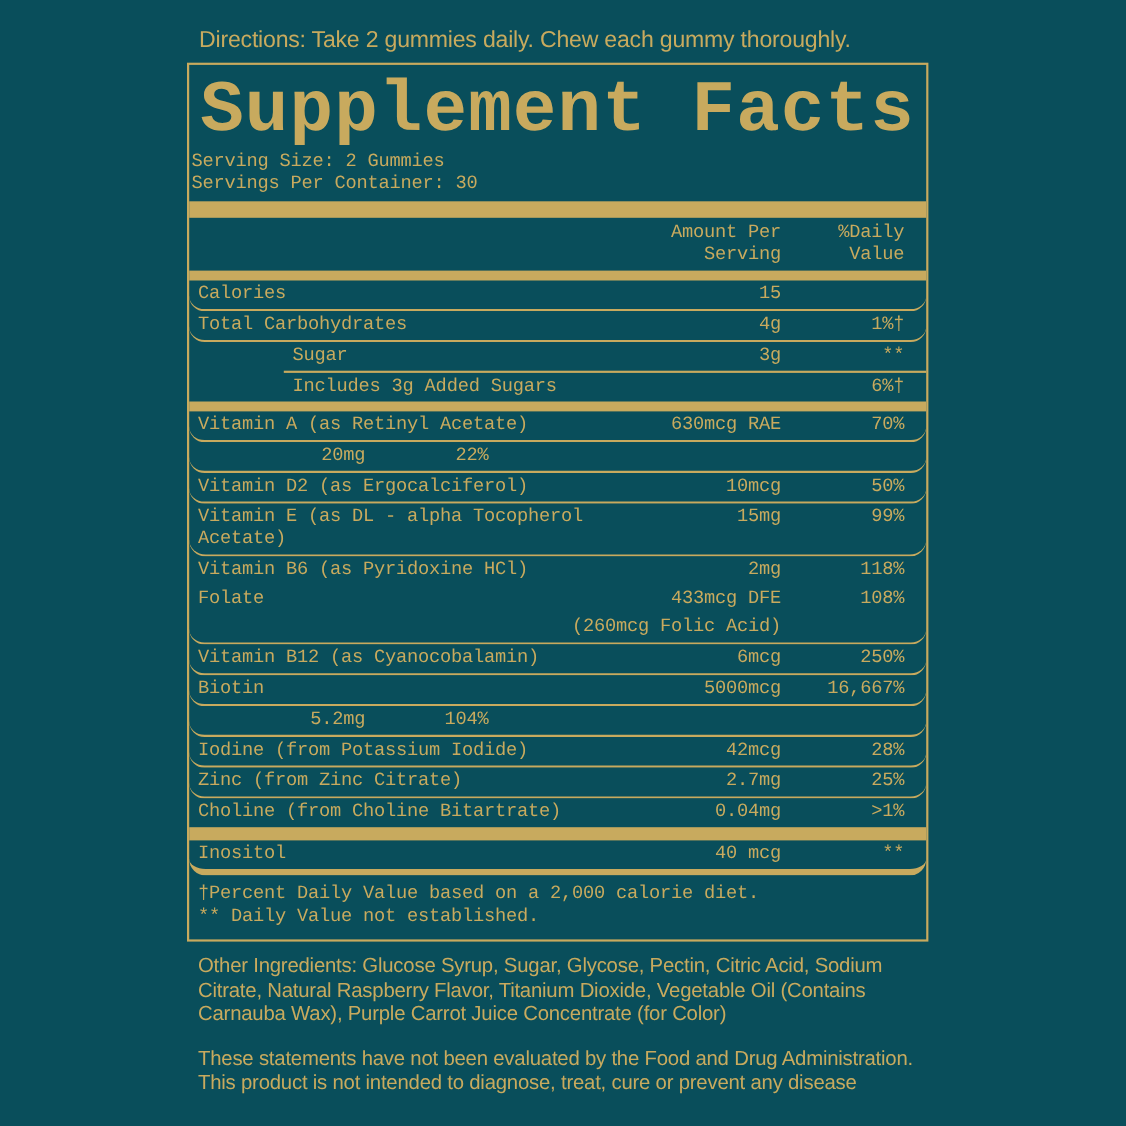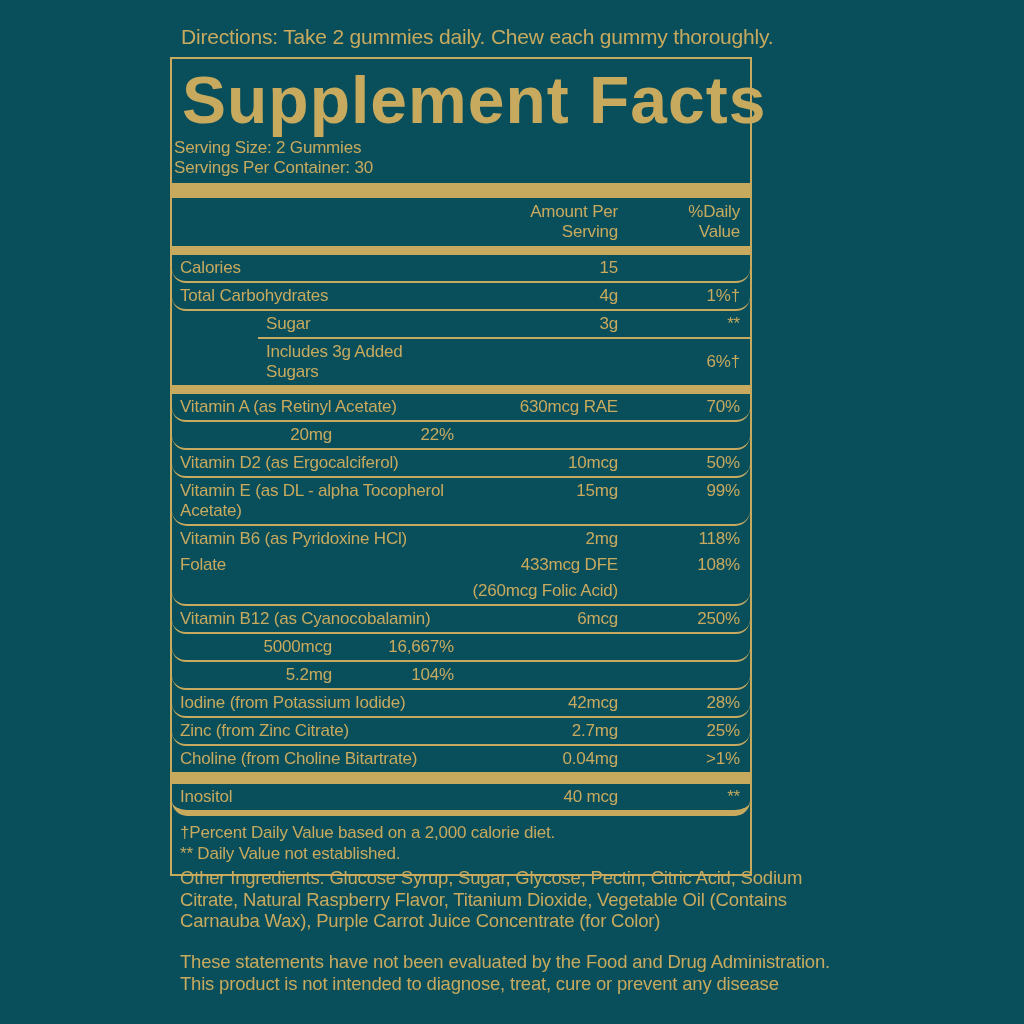--- a/index.html
+++ b/index.html
@@ -16,23 +16,24 @@
     font-family:"Liberation Sans", sans-serif;
     overflow:hidden;
   }
   .directions{
     position:absolute;left:181px;top:25px;
     font-size:21px;letter-spacing:-0.2px;
     white-space:nowrap;
   }
   .panel{
     position:absolute;left:170px;top:57px;
-    width:582px;
+    width:674px;
     border:2px solid var(--gold);
     box-sizing:border-box;
+    font-family:Liberation Mono, monospace;
   }
   .panel-title{
     margin:10px 6px 0 10px;
     font-size:66px;
     font-weight:bold;
     letter-spacing:1px;
     line-height:0.96;
     white-space:nowrap;
   }
   .serving-line{
@@ -49,21 +50,21 @@
     display:flex;align-items:flex-start;
     font-size:17px;line-height:20px;
     letter-spacing:-0.2px;
     padding:3px 0;
     border-radius:15px;
   }
   .line{border-bottom:2px solid var(--gold);}
   .thickline{border-bottom:6px solid var(--gold);}
   .row .label{flex:1;padding-left:8px;white-space:pre-line;}
   .row .amt{min-width:160px;text-align:right;white-space:nowrap;}
-  .row .dv{width:132px;text-align:right;padding-right:10px;box-sizing:border-box;white-space:nowrap;}
+  .row .dv{width:132px;text-align:right;padding-right:20px;box-sizing:border-box;white-space:nowrap;}
   .header-row{padding:4px 0;}
   .header-row .amt,.header-row .dv{white-space:pre-line;}
   .subrow{padding:0 0 0 86px;border:none;}
   .sub-inner{display:flex;flex:1;align-items:center;padding:3px 0;}
   .footnotes{
     padding:6px 8px 10px 8px;
     font-size:17px;line-height:21px;
     letter-spacing:-0.2px;
   }
   .body-text{
@@ -172,20 +173,21 @@
       <span class="dv"></span>
     </div>
 
     <div class="row line">
       <span class="label">Vitamin B12 (as Cyanocobalamin)</span>
       <span class="amt">6mcg</span>
       <span class="dv">250%</span>
     </div>
 
     <div class="row line">
+      <span class="label">Biotin</span>
       <span class="amt">5000mcg</span>
       <span class="dv">16,667%</span>
     </div>
 
     <div class="row line">
       <span class="amt">5.2mg</span>
       <span class="dv">104%</span>
     </div>
 
     <div class="row line">

